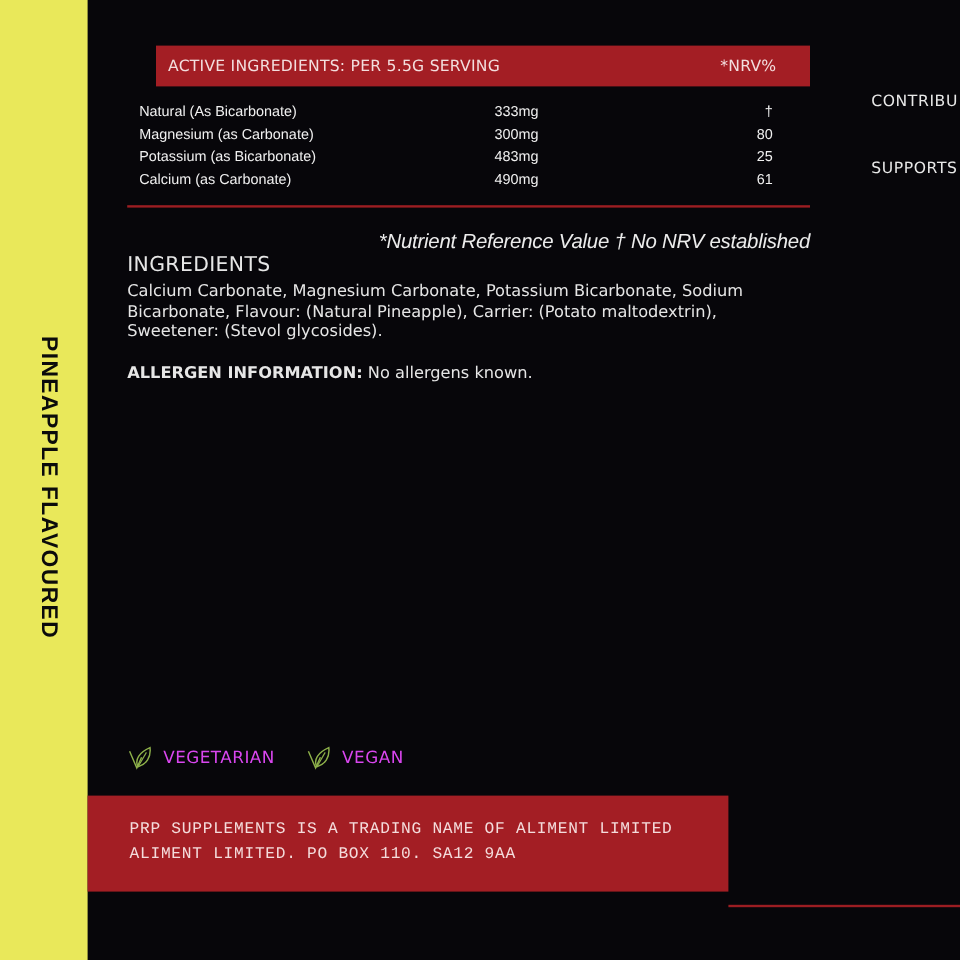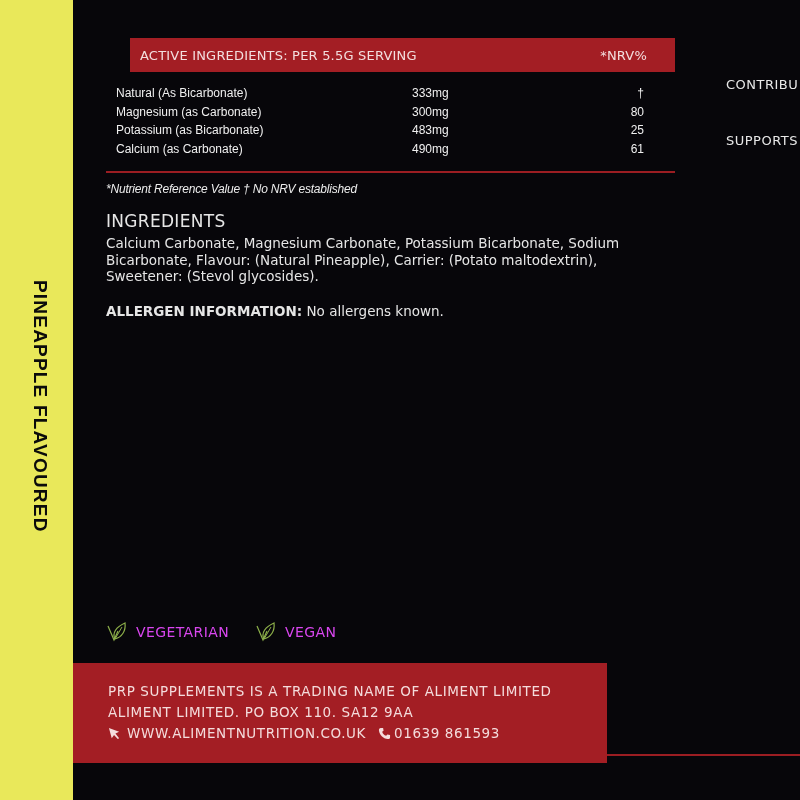--- a/index.html
+++ b/index.html
@@ -37,23 +37,23 @@
     display:flex; height:18.5px; align-items:center;
     font-family:"Liberation Sans", sans-serif; font-size:12px; color:#f0f0f0;
   }
   .nrow .n-name { width:306px; padding-left:10px; box-sizing:border-box; }
   .nrow .n-amt  { width:150px; }
   .nrow .n-nrv  { width:82px; text-align:right; }
   .nutri-rule {
     margin-top:13px; height:2px; background:#9b1d22;
   }
   .nutri-foot {
-    margin-top:9px; text-align:left;
+    margin-top:19px; text-align:right;
     font-family:"Liberation Sans", sans-serif; font-style:italic;
-    font-size:12px; color:#ececec; letter-spacing:-0.2px;
+    font-size:17px; color:#ececec; letter-spacing:-0.2px;
   }
   .right-text {
     position:absolute; left:726px;
     font-family:"DejaVu Sans", sans-serif; font-size:13px; color:#e8e8e8;
     letter-spacing:0.5px; white-space:nowrap;
   }
   .ingredients {
     position:absolute; left:106px; top:211px; width:560px;
   }
   .ing-title {
@@ -65,23 +65,23 @@
   .allergen {
     margin-top:18px; font-size:13.5px; color:#e6e6e6;
   }
   .allergen b { font-weight:bold; }
   .badges {
     position:absolute; left:106px; top:620px; display:flex; gap:26px;
   }
   .badge { display:flex; align-items:center; gap:6px; font-size:14px; color:#d946ef; letter-spacing:0.4px; }
   .badge svg { width:24px; height:24px; }
   .company {
-    position:absolute; left:73px; top:663px; width:534px; height:100px;
+    position:absolute; left:73px; top:663px; width:534px; height:80px;
     background:#a31e24; box-sizing:border-box; padding:18px 1px 0 35px;
-    font-size:13.5px; color:#f4dcdc; letter-spacing:0.6px;
+    font-size:13.5px; color:#f4dcdc; letter-spacing:0.6px;font-family:Liberation Mono, monospace;
   }
   .company div { height:21px; line-height:21px; white-space:nowrap; }
   .company .contact { display:flex; align-items:center; }
   .company .contact svg { width:13px; height:13px; margin-right:6px; }
   .company .gap { display:inline-block; width:12px; }
   .red-line {
     position:absolute; left:607px; top:754px; width:193px; height:2px; background:#9b1d22;
   }
 </style>
 </head>
@@ -148,25 +148,14 @@
       <path d="M9 19 C6 13 10 7 19 3 C20 11 16 17 9 19 Z" fill="none" stroke="#8db04a" stroke-width="1.2"></path>
       <path d="M9 19 L16 7" fill="none" stroke="#8db04a" stroke-width="1"></path>
     </svg>
     <span>VEGAN</span>
   </div>
 </div>
 
 <div class="company">
   <div>PRP SUPPLEMENTS IS A TRADING NAME OF ALIMENT LIMITED</div>
   <div>ALIMENT LIMITED. PO BOX 110. SA12 9AA</div>
-  <div class="contact">
-    <svg viewBox="0 0 14 14">
-      <path d="M1 1 L12 5 L8 7 L12 12 L10.5 13 L6.5 8.5 L4 12 Z" fill="#f4dcdc"></path>
-    </svg>
-    <span>WWW.ALIMENTNUTRITION.CO.UK</span>
-    <span class="gap"></span>
-    <svg viewBox="0 0 14 14" style="margin-right:3px;">
-      <path d="M3 1 L5.5 1 L6 4 L4.5 5.2 C5.2 7.5 6.5 8.8 8.8 9.5 L10 8 L13 8.5 L13 11 C13 12.5 12 13 10.5 13 C5.5 12.5 1.5 8.5 1 3.5 C1 2 1.5 1 3 1 Z" fill="#f4dcdc"></path>
-    </svg>
-    <span>01639 861593</span>
-  </div>
 </div>
 <div class="red-line"></div>
 
 </body></html>

